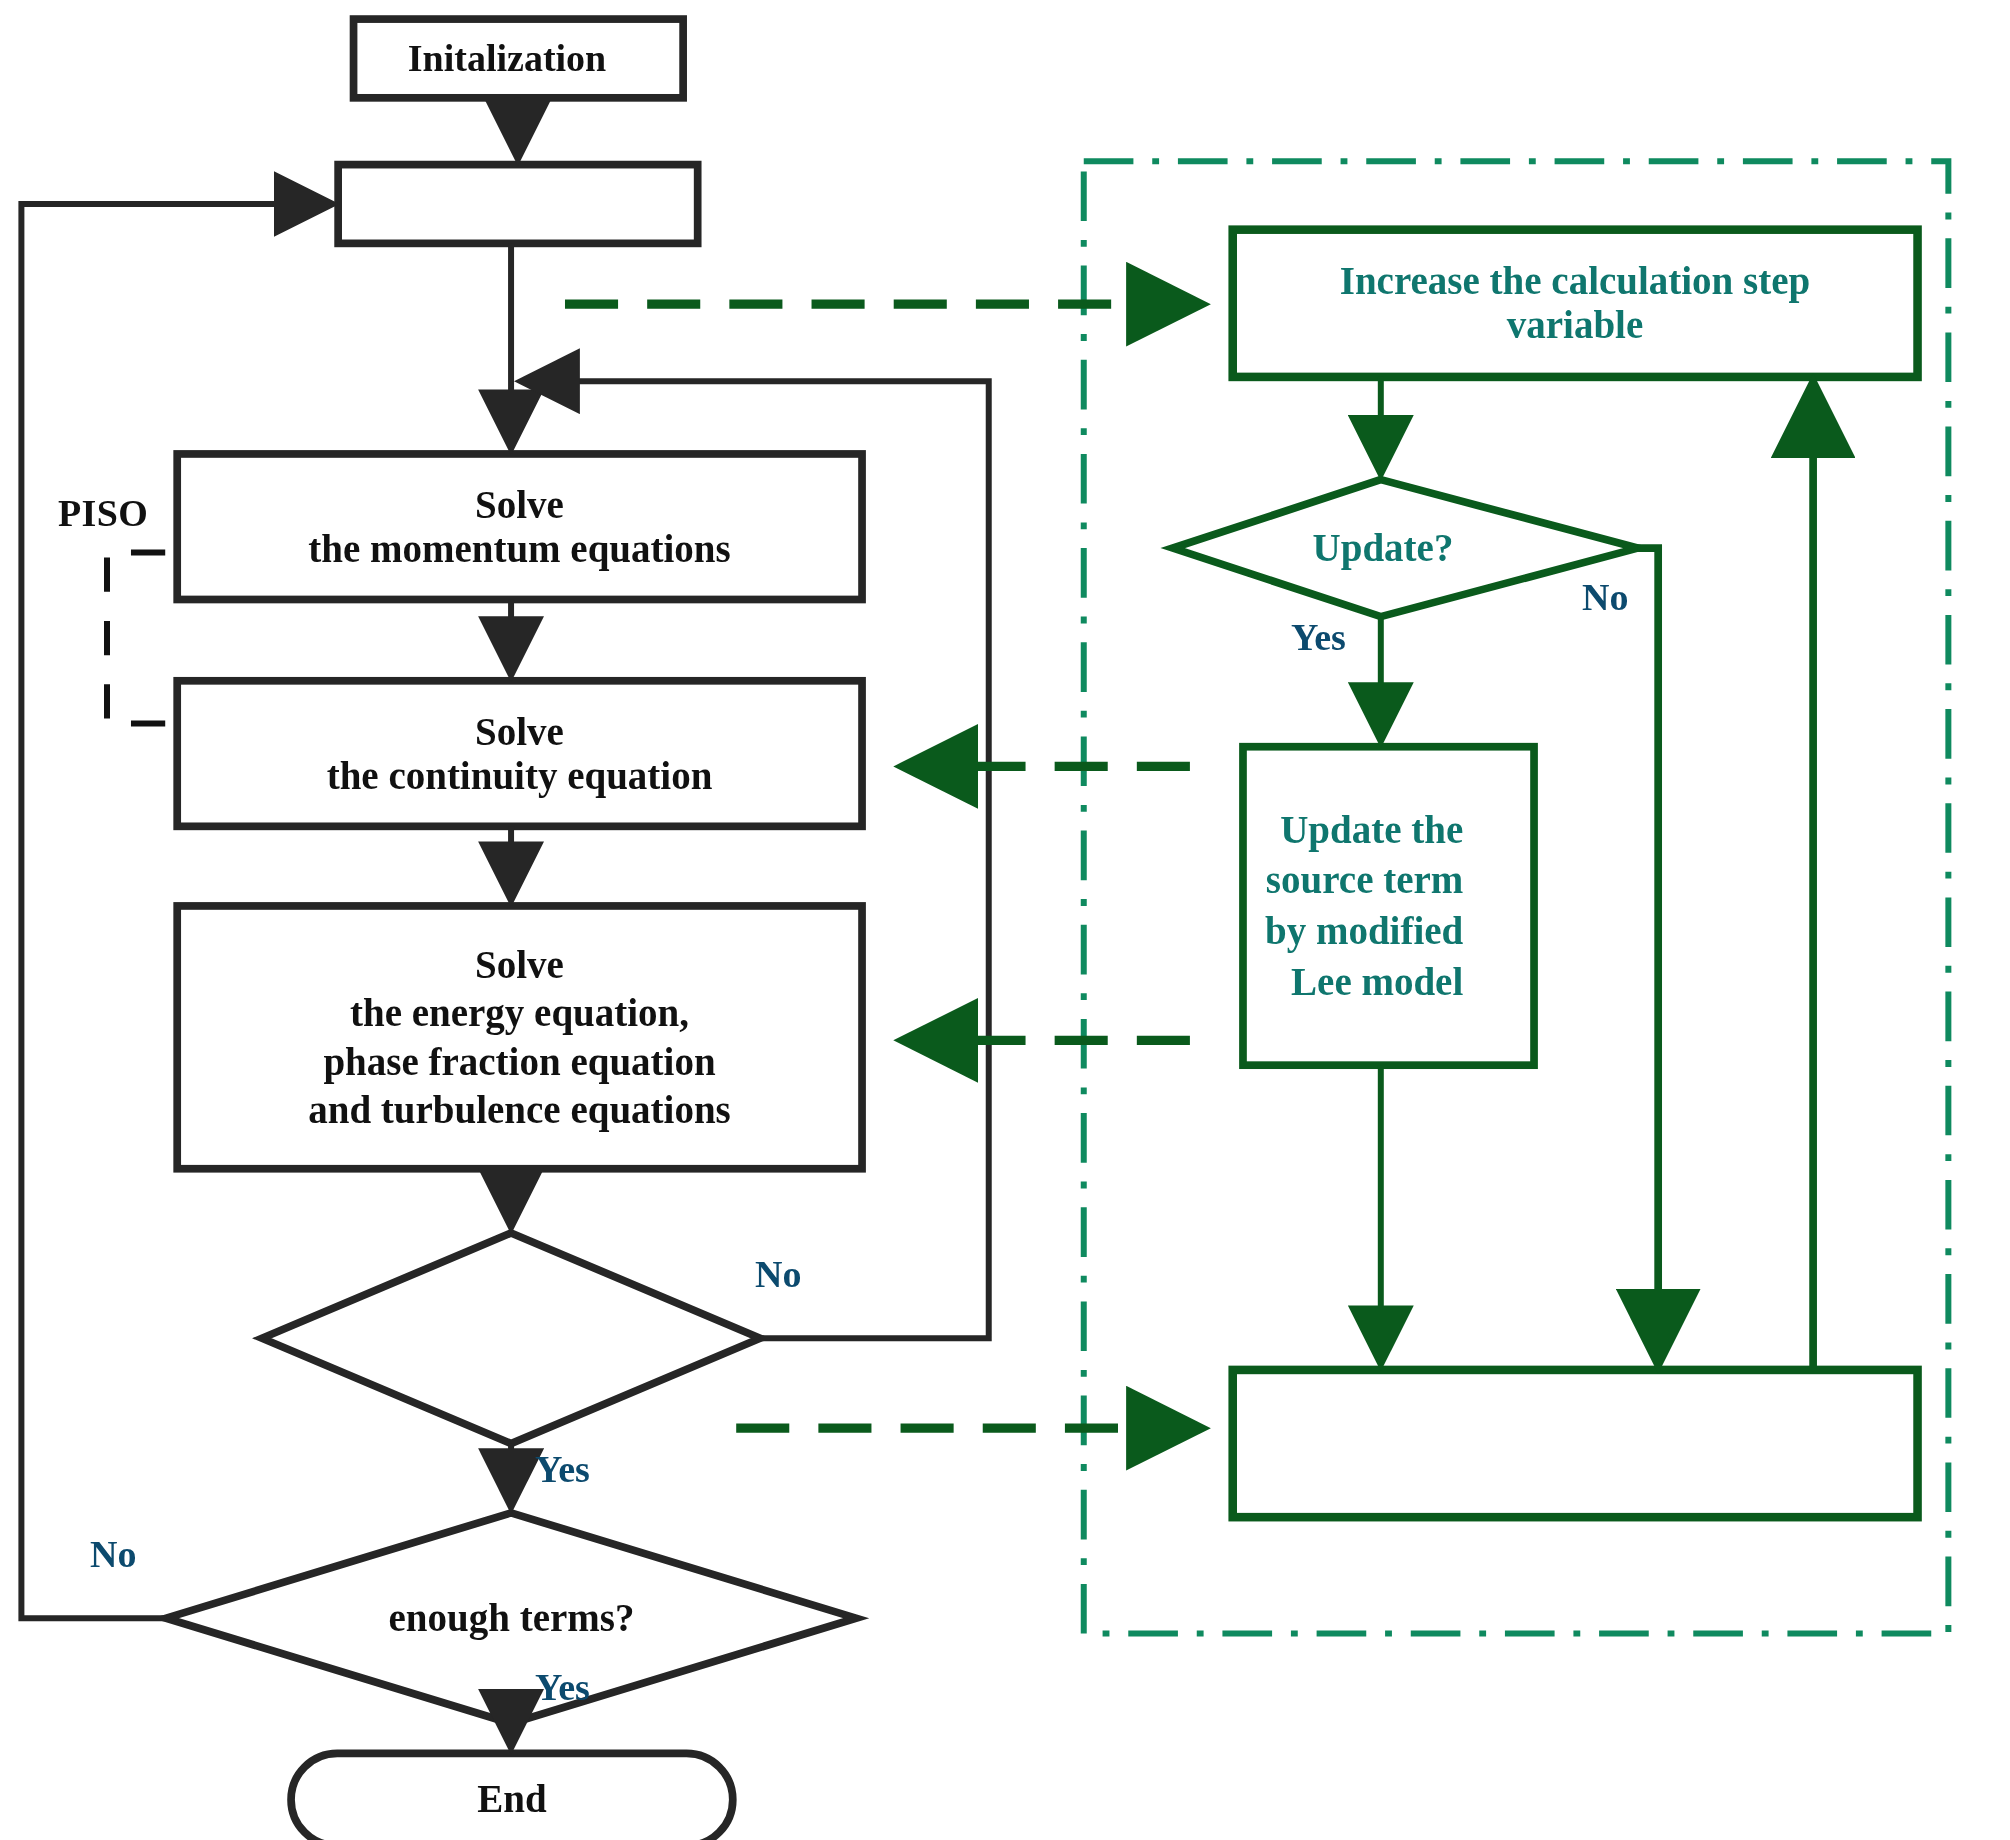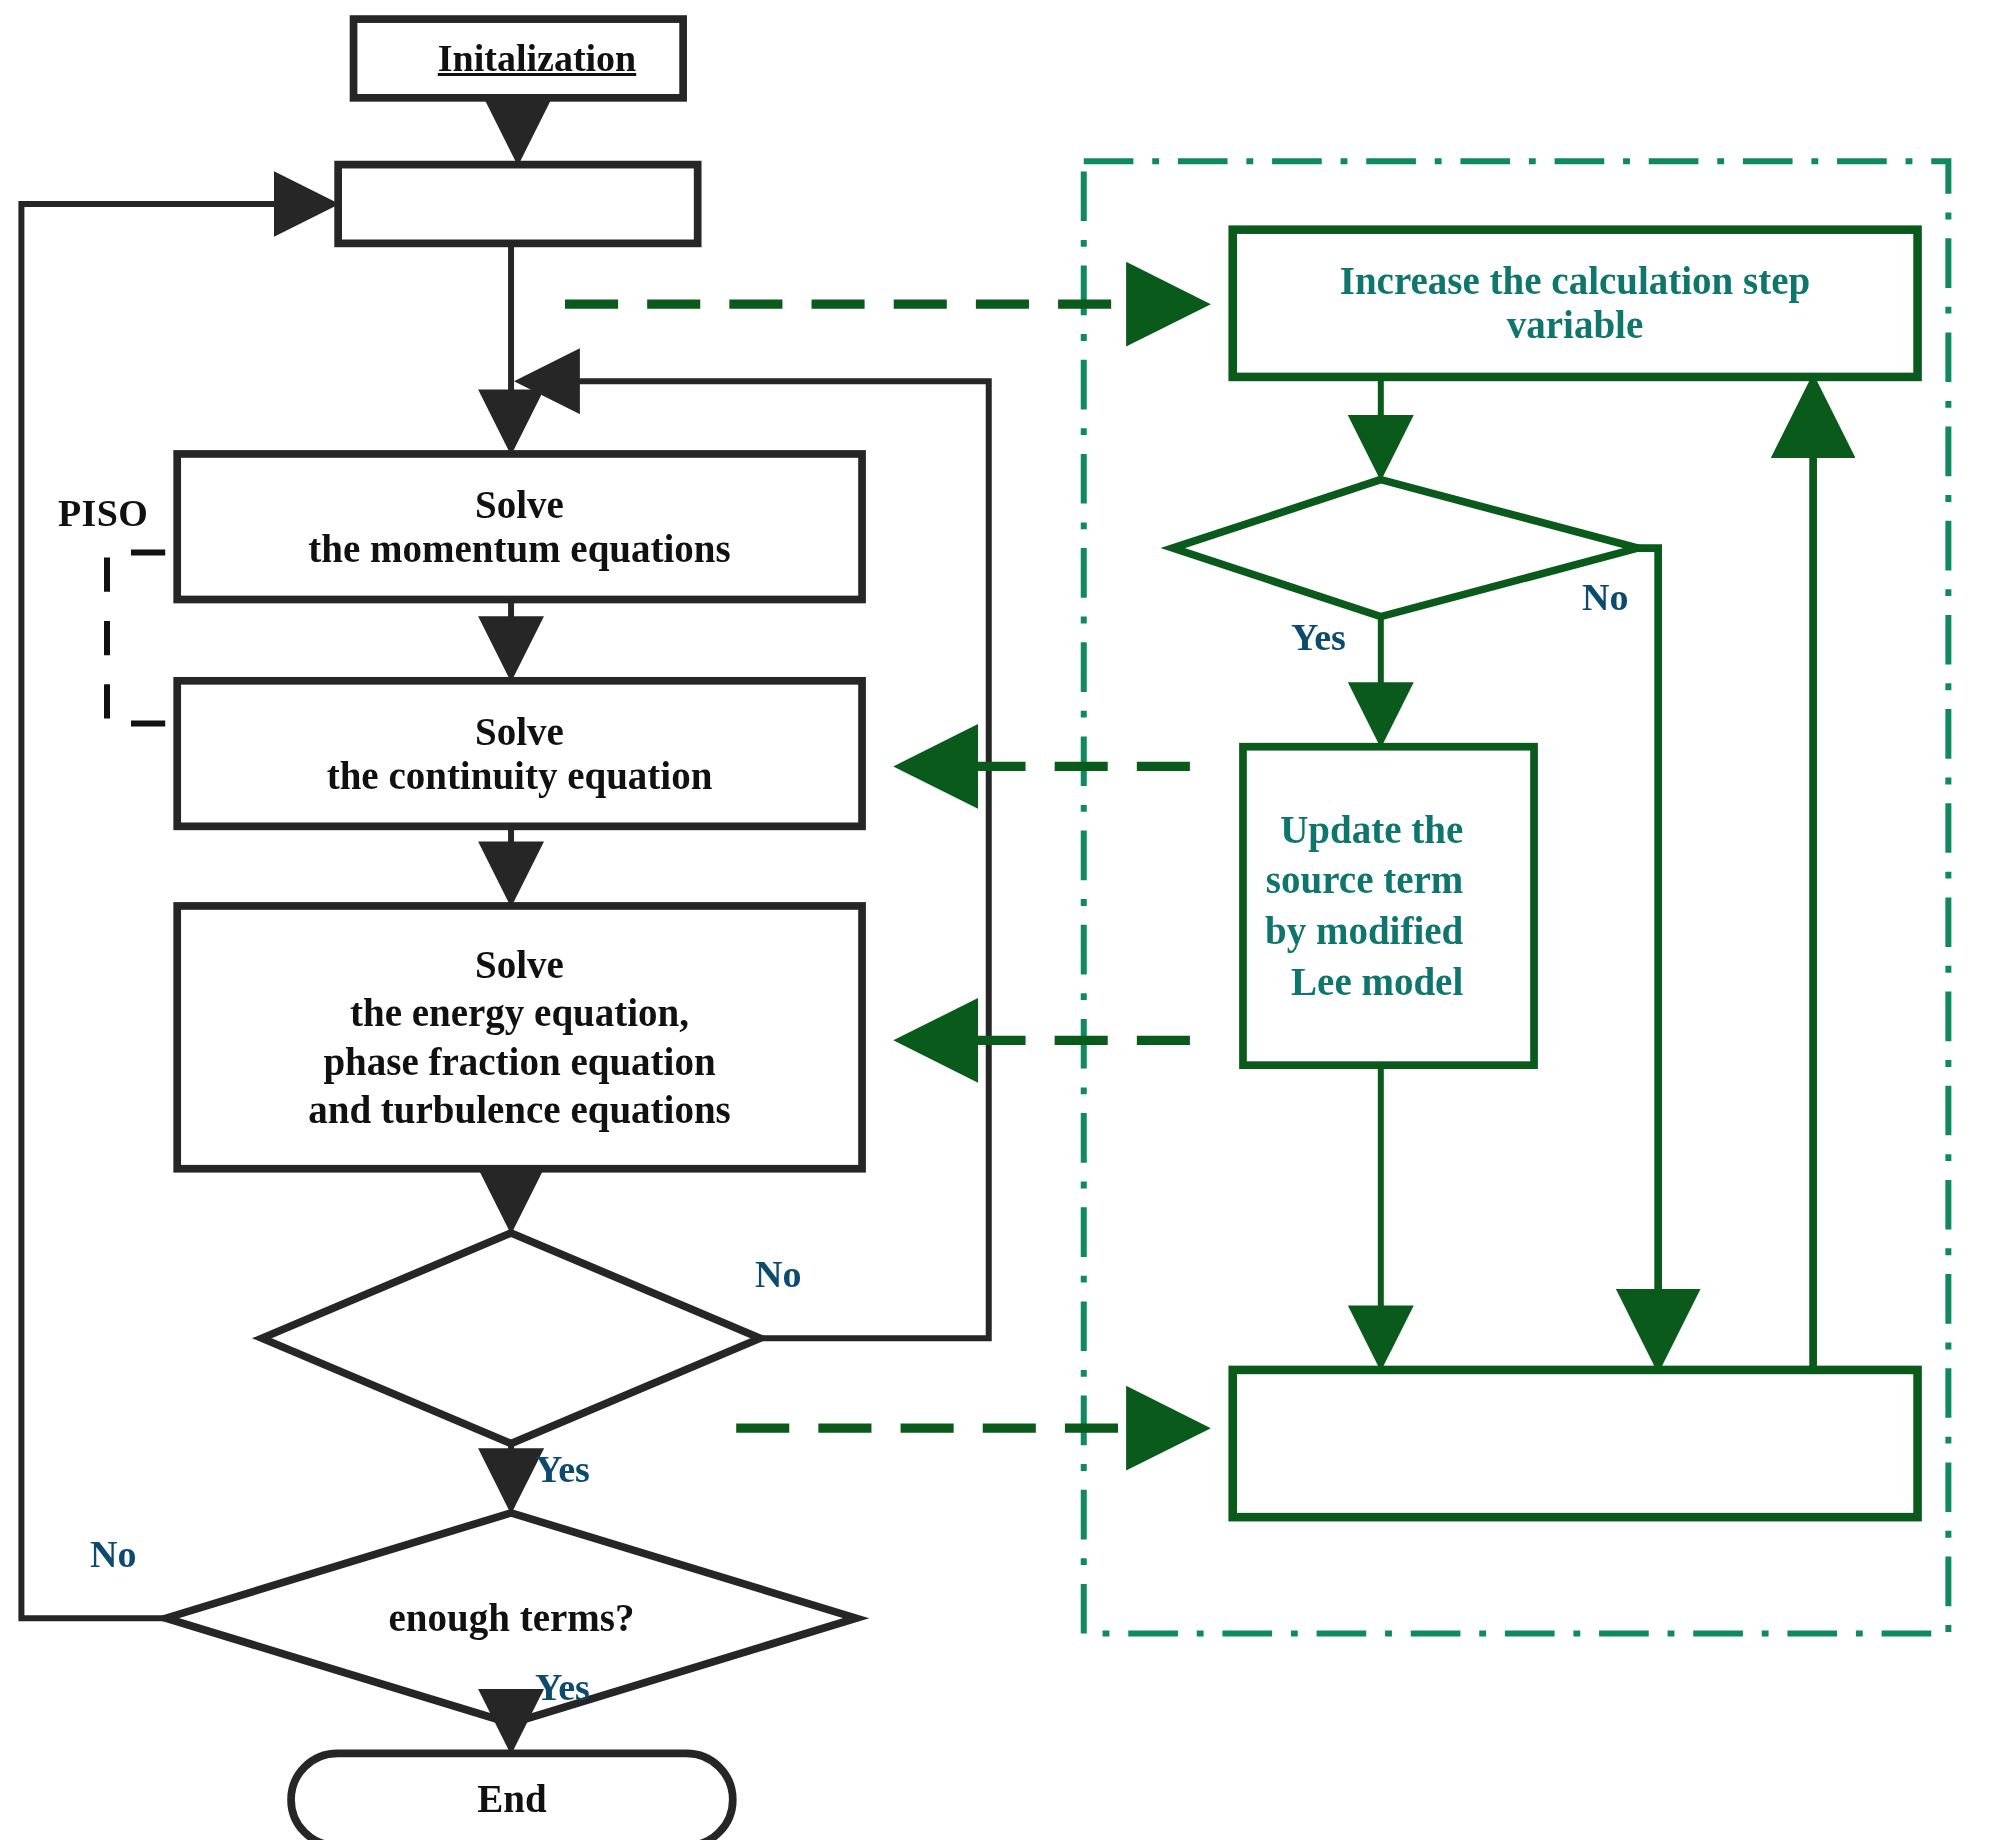--- a/index.html
+++ b/index.html
@@ -90,21 +90,21 @@
 
     <path d="M660,355 L1398,355" fill="none" stroke="#0a5a1c" stroke-width="11" stroke-dasharray="62 34" stroke-linecap="butt" marker-end="url(#ahGbig)"></path>
 
     <path d="M1390,895 L1060,895" fill="none" stroke="#0a5a1c" stroke-width="11" stroke-dasharray="62 34" stroke-linecap="butt" marker-end="url(#ahGbig)"></path>
 
     <path d="M1390,1215 L1060,1215" fill="none" stroke="#0a5a1c" stroke-width="11" stroke-dasharray="62 34" stroke-linecap="butt" marker-end="url(#ahGbig)"></path>
 
     <path d="M860,1668 L1398,1668" fill="none" stroke="#0a5a1c" stroke-width="11" stroke-dasharray="62 34" stroke-linecap="butt" marker-end="url(#ahGbig)"></path>
   </svg>
 
-  <div class="nodelabel blk" style="left:372px;top:19px;width:330px;height:79px;font-size:38px;text-decoration:underline;">Initalization</div>
+  <div class="nodelabel blk" style="left:342px;top:19px;width:330px;height:79px;font-size:38px;">Initalization</div>
 
 
   <div class="nodelabel blk" style="left:177px;top:454px;width:685px;height:146px;font-size:39px;white-space:pre-line;">Solve
 the momentum equations</div>
 
   <div class="nodelabel blk" style="left:177px;top:681px;width:685px;height:146px;font-size:39px;white-space:pre-line;">Solve
 the continuity equation</div>
 
   <div class="nodelabel blk" style="left:177px;top:906px;width:685px;height:263px;font-size:39px;white-space:pre-line;line-height:1.24;">Solve
 the energy equation,
@@ -122,20 +122,21 @@
 
   <div class="edgelabel" style="left:535px;top:1447px;font-size:38px;">Yes</div>
 
   <div class="edgelabel" style="left:90px;top:1532px;font-size:38px;">No</div>
 
   <div class="edgelabel" style="left:535px;top:1665px;font-size:38px;">Yes</div>
 
   <div class="nodelabel grn" style="left:1241px;top:229px;width:668px;height:147px;font-size:39px;white-space:pre-line;">Increase the calculation step
 variable</div>
 
+  <div class="nodelabel grn" style="left:1216px;top:512px;width:334px;height:72px;font-size:39px;">Update?</div>
 
   <div class="nodelabel grn" style="left:1265px;top:747px;width:257px;height:318px;font-size:39px;white-space:pre-line;
               justify-content:flex-start;text-align:right;line-height:1.3;">Update the
 source term
 by modified
 Lee model</div>
 
 
   <div class="edgelabel" style="left:1291px;top:615px;font-size:38px;">Yes</div>
 

